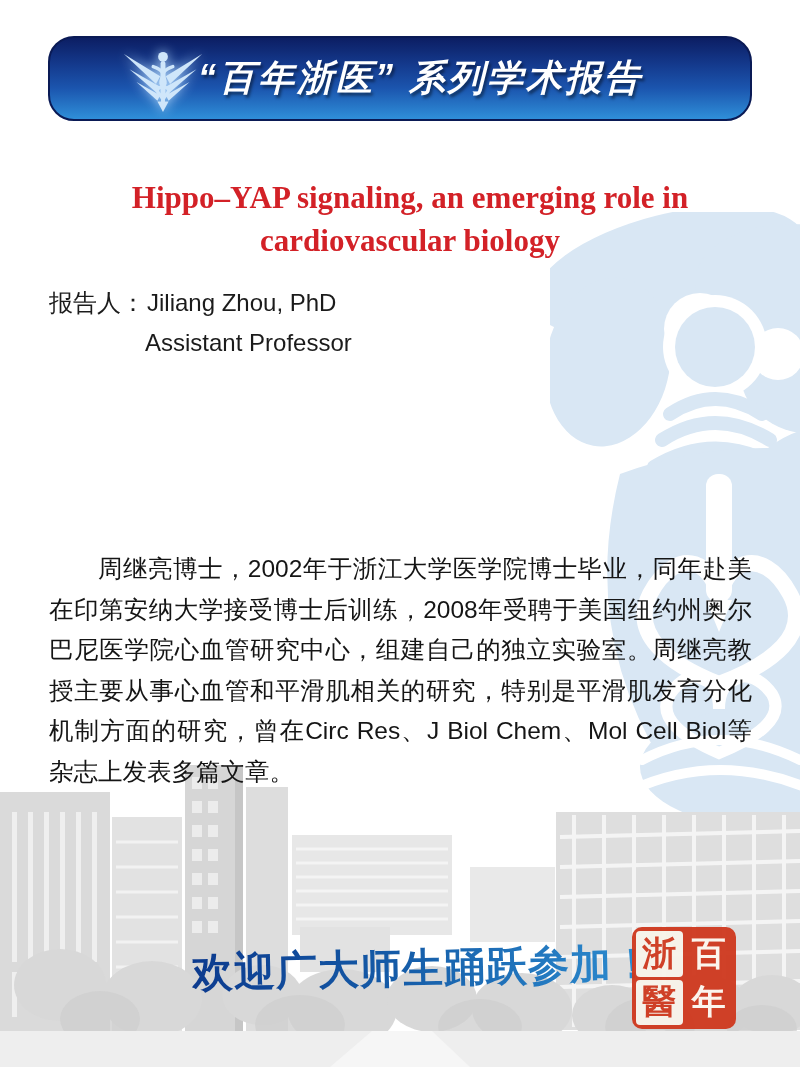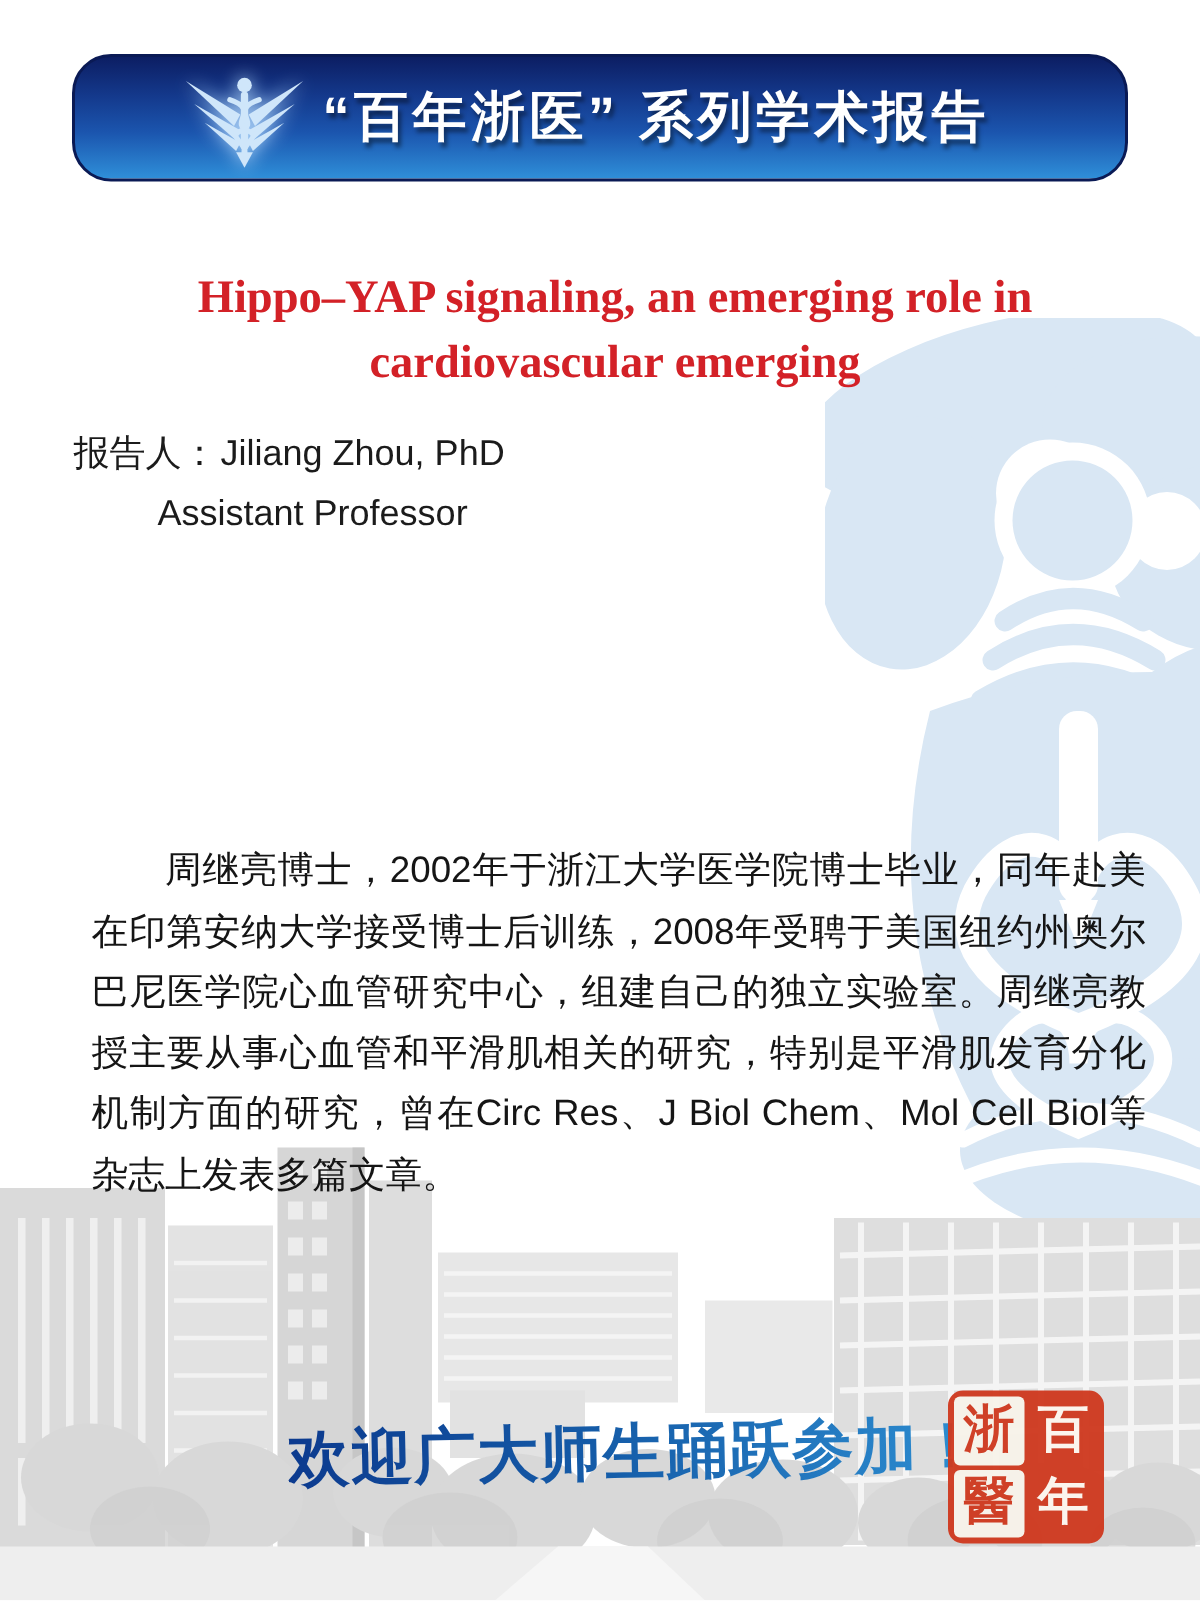--- a/index.html
+++ b/index.html
@@ -11,37 +11,37 @@
 
   
   .watermark{position:absolute;left:550px;top:212px;width:300px;height:600px;}
 
   
   .banner{position:absolute;left:48px;top:36px;width:704px;height:85px;border-radius:26px;
           background:linear-gradient(180deg,#0c1e63 0%,#14398c 32%,#1b55ae 62%,#2f8fd9 100%);
           border:2px solid #0a1a55;box-sizing:border-box;}
   .banner-logo{position:absolute;left:70px;top:9px;width:86px;height:67px;
                filter:drop-shadow(0 0 6px rgba(185,222,255,.95));}
-  .banner-text{position:absolute;left:165px;top:0;height:100%;display:flex;align-items:center;
+  .banner-text{position:absolute;left:148px;top:0;height:100%;display:flex;align-items:center;
                color:#ffffff;font-size:36px;font-weight:bold;letter-spacing:3px;
-               text-shadow:2px 3px 3px rgba(0,0,0,.45);white-space:nowrap;}
+               text-shadow:2px 3px 3px rgba(0,0,0,.45);white-space:nowrap;font-style:italic;}
 
   
   .title{position:absolute;left:0;top:176px;width:100%;margin:0;text-align:center;
          font-family:"Liberation Serif",serif;font-weight:bold;font-size:31px;line-height:43px;
          color:#d32127;}
   .title span{display:block;padding-left:20px;}
 
   
   .info{position:absolute;left:49px;top:283px;font-size:24px;line-height:40px;color:#1b1b1b;}
   .info .value{margin-left:2px;}
-  .info-cont{margin-left:56px;}
-
-  
-  .bio{position:absolute;left:49px;top:549px;width:703px;margin:12px;font-size:24.5px;
+  .info-cont{margin-left:96px;}
+
+  
+  .bio{position:absolute;left:49px;top:549px;width:703px;margin:0;font-size:24.5px;
        line-height:40.6px;text-align:justify;text-indent:2em;color:#151515;}
 
   
   .welcome{position:absolute;left:192px;top:941px;font-size:41px;font-weight:bold;
            letter-spacing:1px;transform:rotate(-1.2deg);white-space:nowrap;
            background:linear-gradient(95deg,#0c3a8e 0%,#155ca8 45%,#2e8fd2 100%);
            -webkit-background-clip:text;background-clip:text;color:transparent;}
 
   
   .seal{position:absolute;left:632px;top:927px;width:104px;height:102px;display:grid;
@@ -198,21 +198,21 @@
       <g stroke="#cfe6fa" stroke-width="5" fill="none" stroke-linecap="round">
         <path d="M46,28 C76,38 44,50 64,58 C78,64 52,72 62,82"></path>
         <path d="M74,28 C44,38 76,50 56,58 C42,64 68,72 58,82"></path>
       </g>
     </svg>
     <div class="banner-text">“百年浙医” 系列学术报告</div>
   </div>
 
   <h1 class="title">
     <span>Hippo–YAP signaling, an emerging role in</span>
-    <span>cardiovascular emerging</span>
+    <span>cardiovascular biology</span>
   </h1>
 
   <div class="info">
     <div class="info-row">
       <span class="label">报告人：</span><span class="value">Jiliang Zhou, PhD</span>
     </div>
     <div class="info-cont">Assistant Professor</div>
   </div>
 
   <p class="bio">周继亮博士，2002年于浙江大学医学院博士毕业，同年赴美在印第安纳大学接受博士后训练，2008年受聘于美国纽约州奥尔巴尼医学院心血管研究中心，组建自己的独立实验室。周继亮教授主要从事心血管和平滑肌相关的研究，特别是平滑肌发育分化机制方面的研究，曾在Circ Res、J Biol Chem、Mol Cell Biol等杂志上发表多篇文章。</p>

